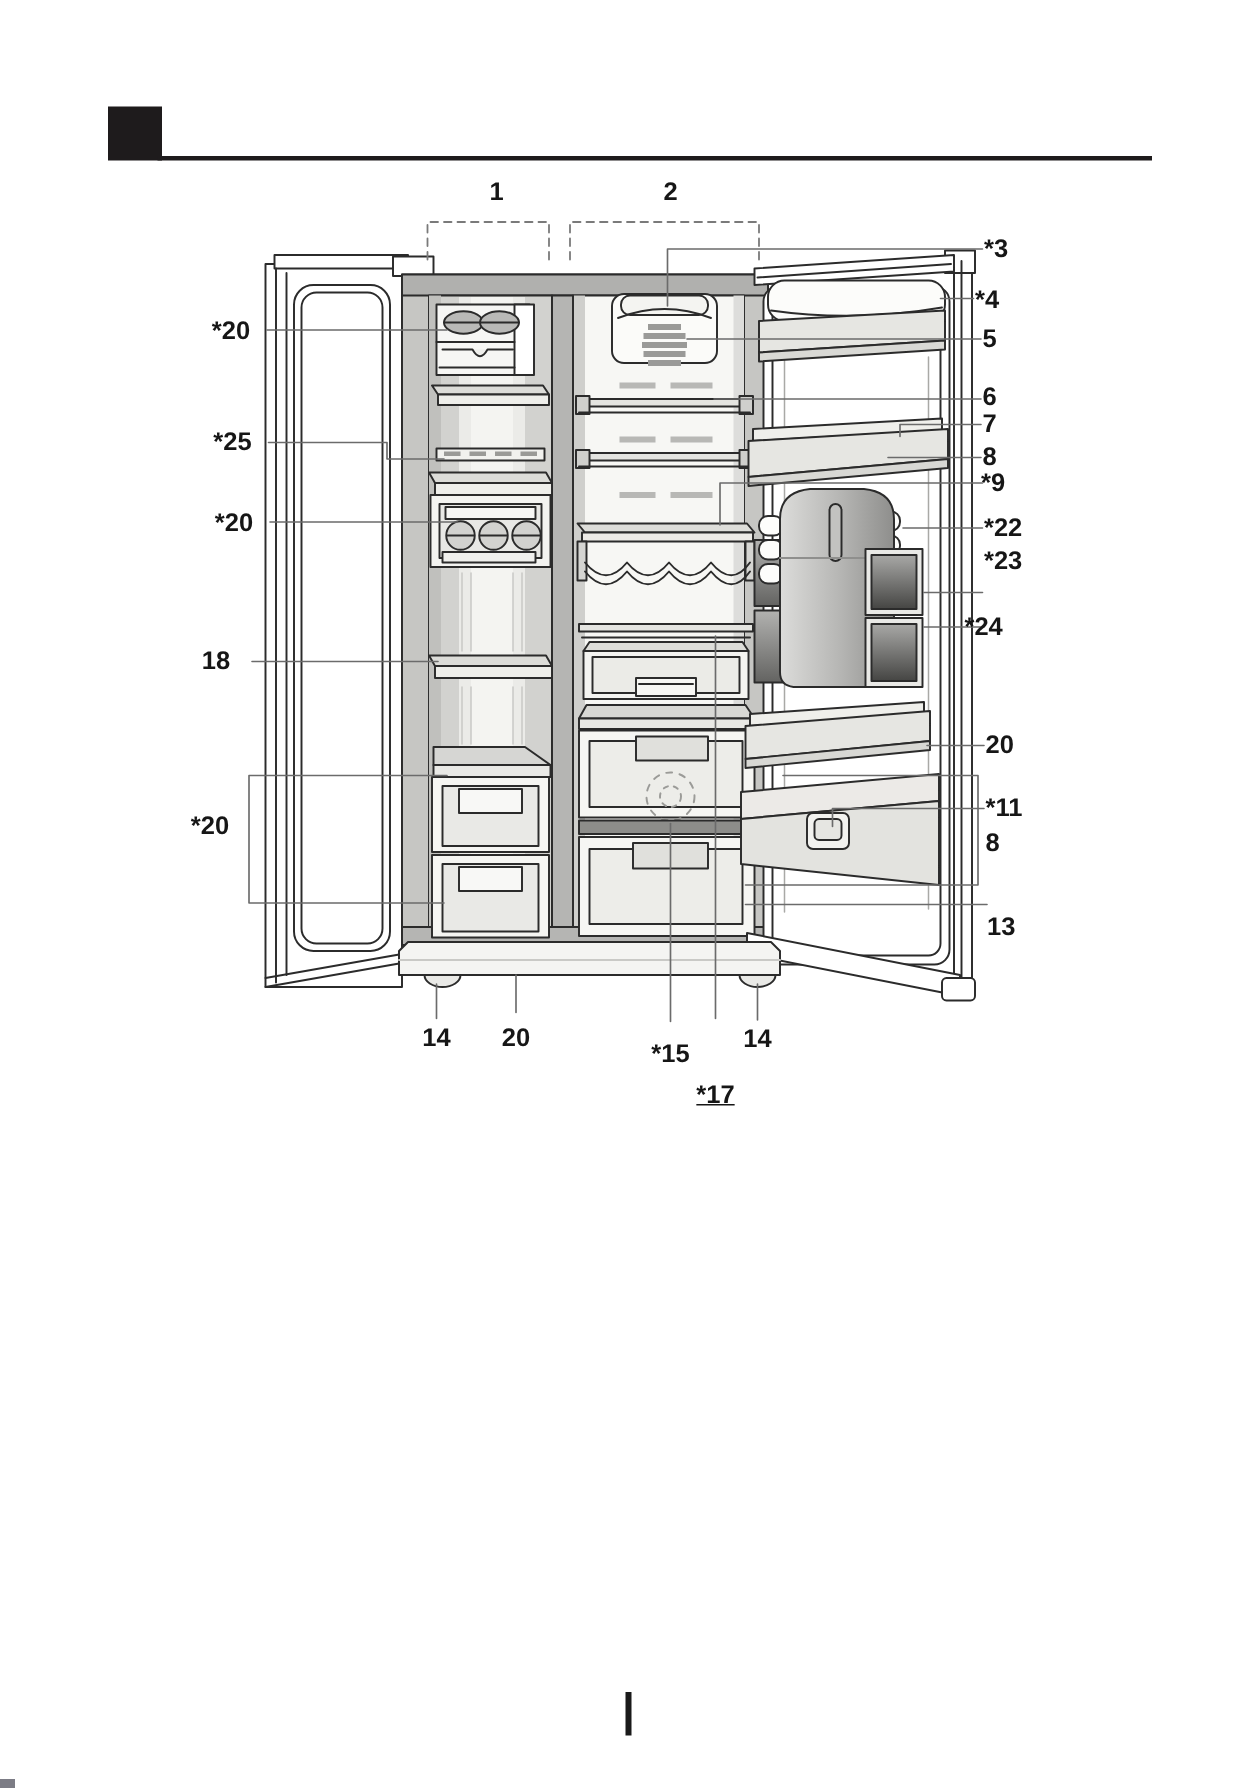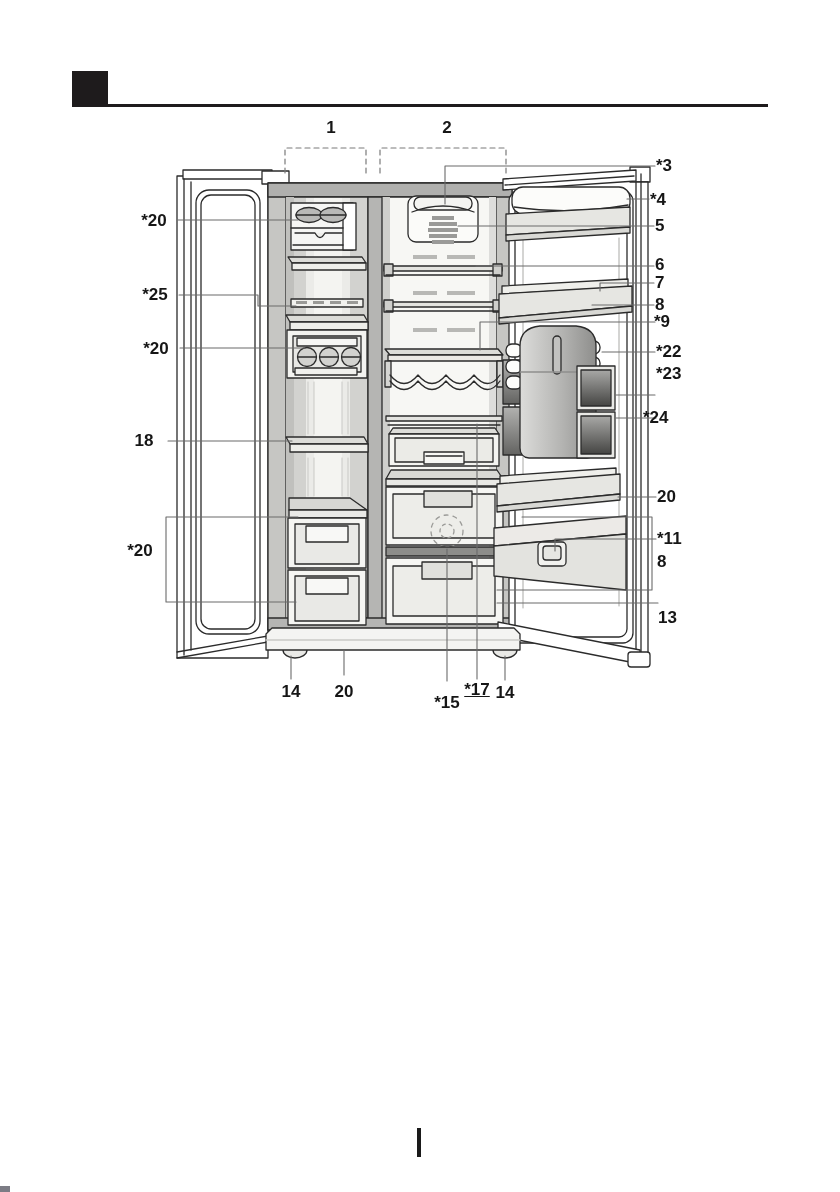--- a/index.html
+++ b/index.html
@@ -353,18 +353,18 @@
 
   <div class="callout l" style="left:132px;top:211px;">*20</div>
   <div class="callout l" style="left:133px;top:285px;">*25</div>
   <div class="callout l" style="left:134px;top:339px;">*20</div>
   <div class="callout l" style="left:122px;top:431px;">18</div>
   <div class="callout l" style="left:118px;top:541px;">*20</div>
 
   <div class="callout c" style="left:271px;top:682px;">14</div>
   <div class="callout c" style="left:324px;top:682px;">20</div>
   <div class="callout c" style="left:427px;top:681px;margin-top:12px;">*15</div>
-  <div class="callout c" style="left:457px;top:680px;text-decoration:underline;">*17</div>
+  <div class="callout c" style="left:457px;top:720px;text-decoration:underline;">*17</div>
   <div class="callout c" style="left:485px;top:683px;">14</div>
 
   <div class="footer-divider"></div>
   <div class="corner-mark"></div>
 </div>
 
 </body></html>

